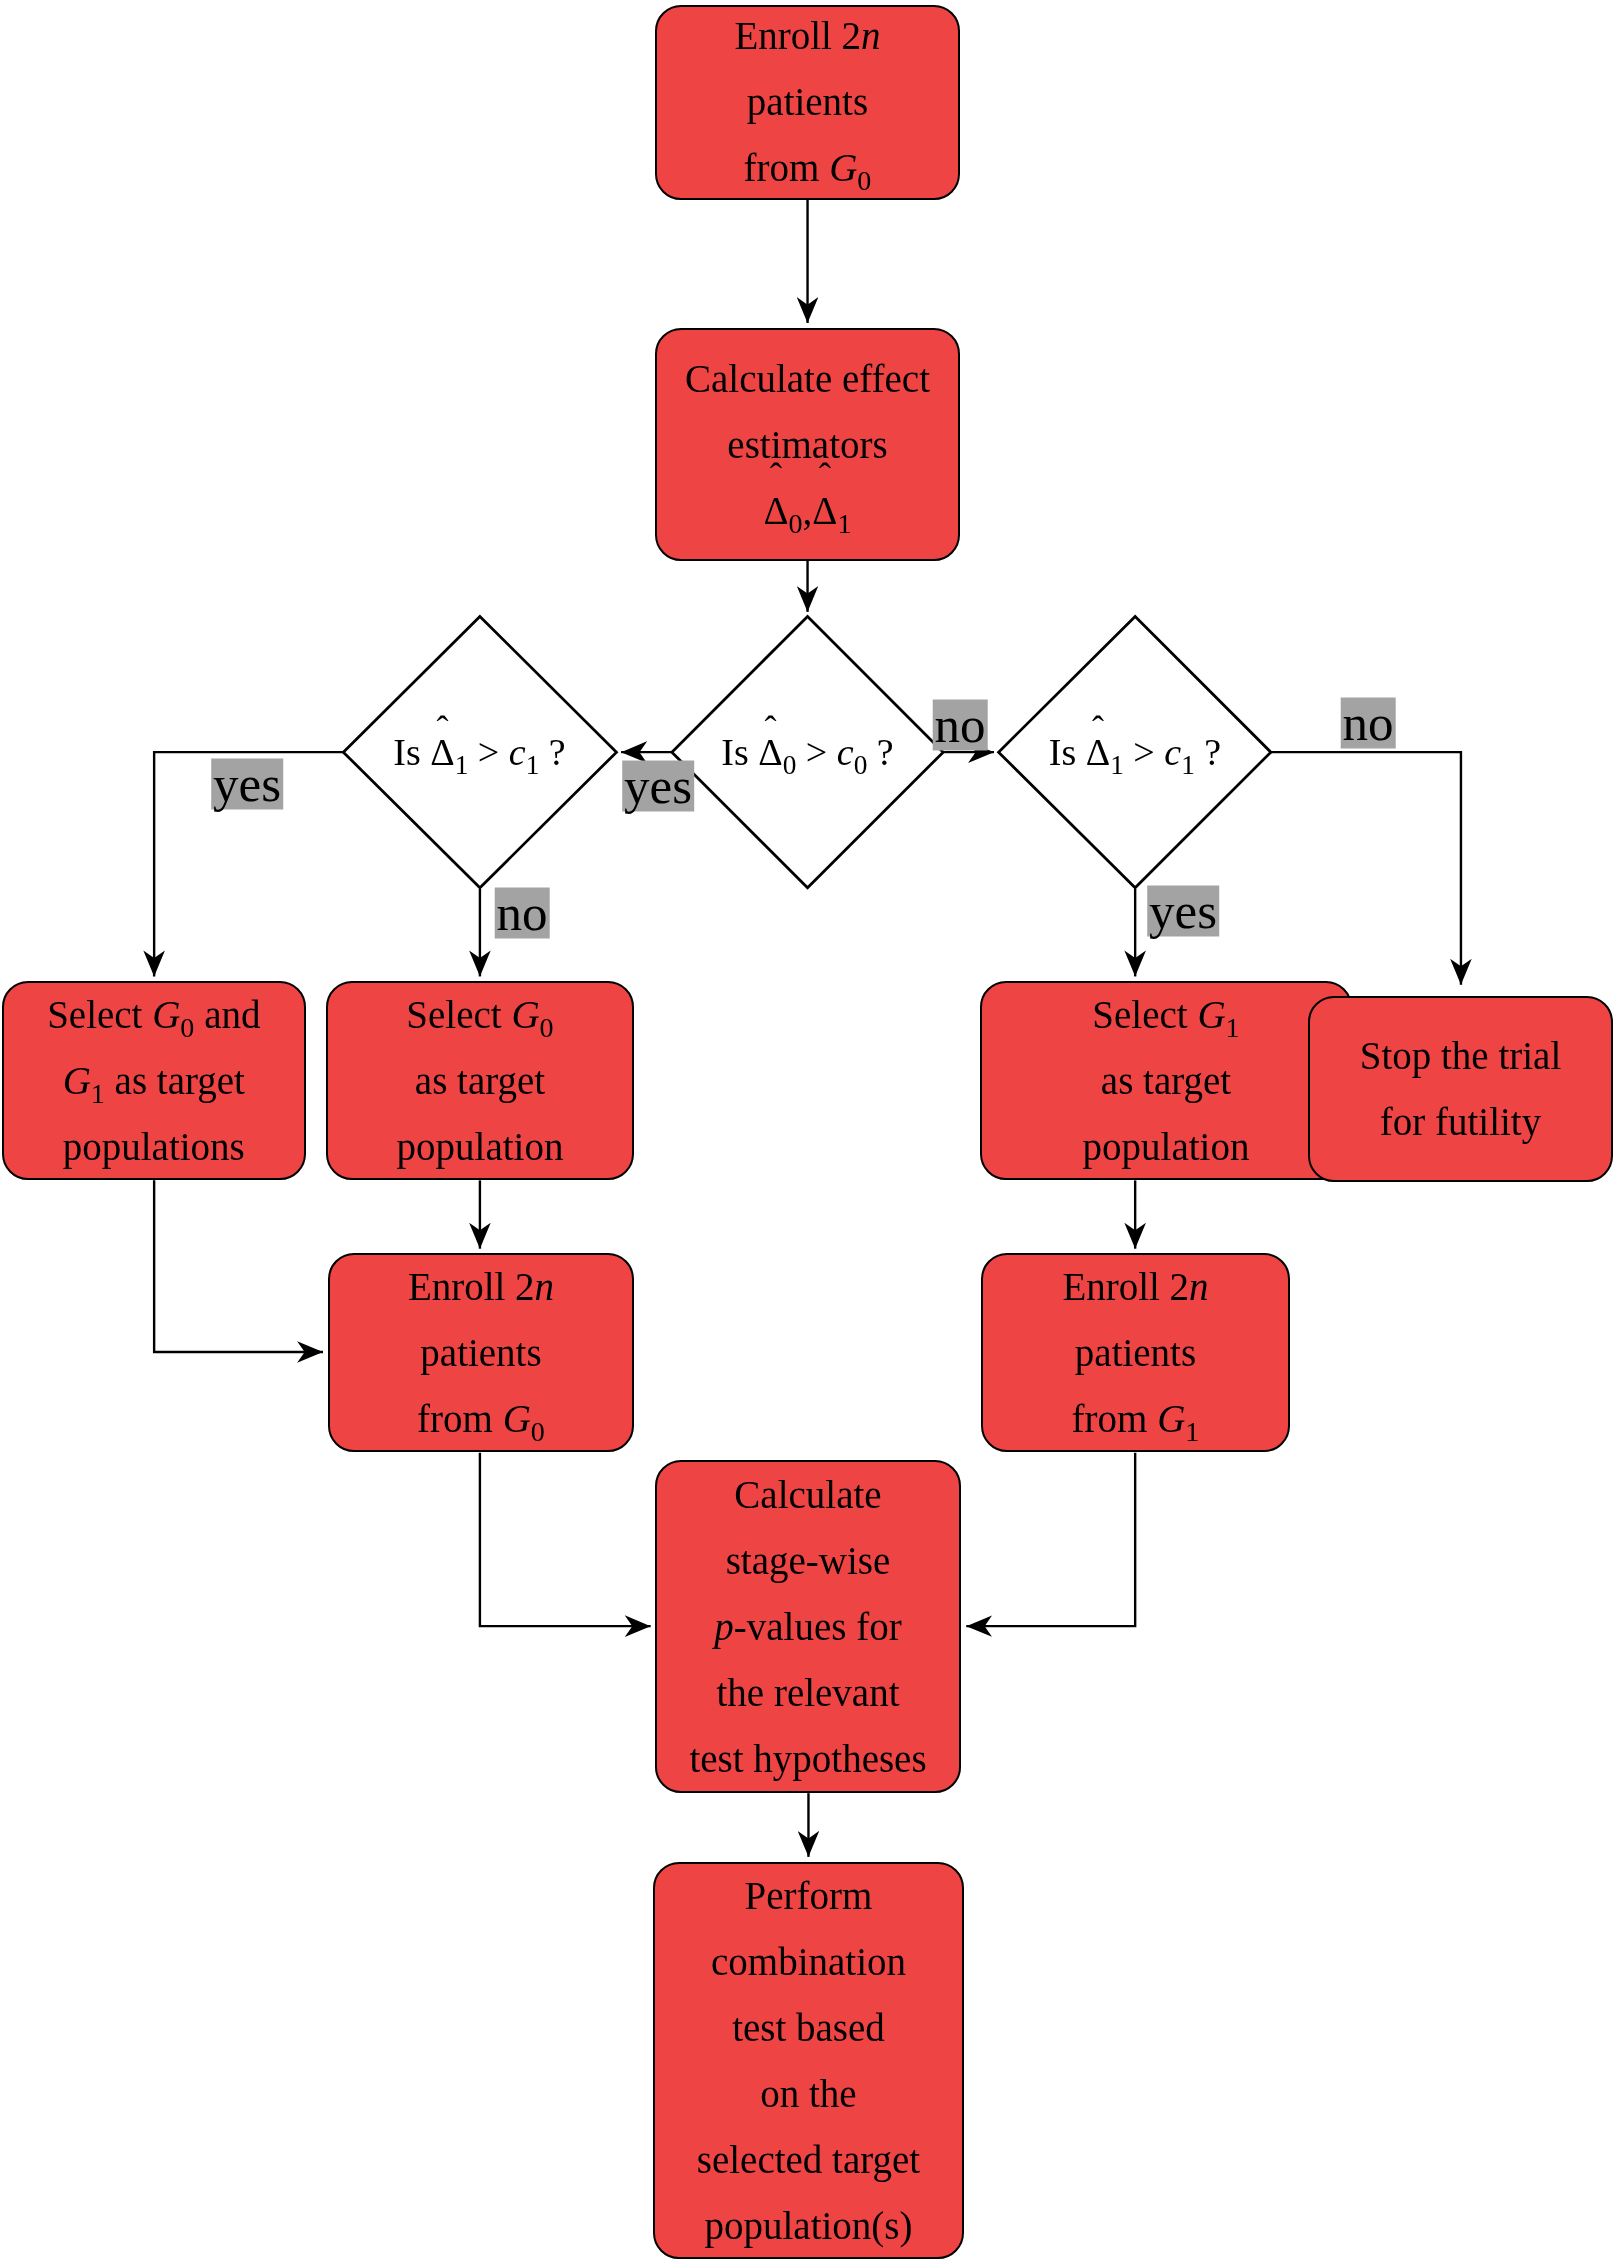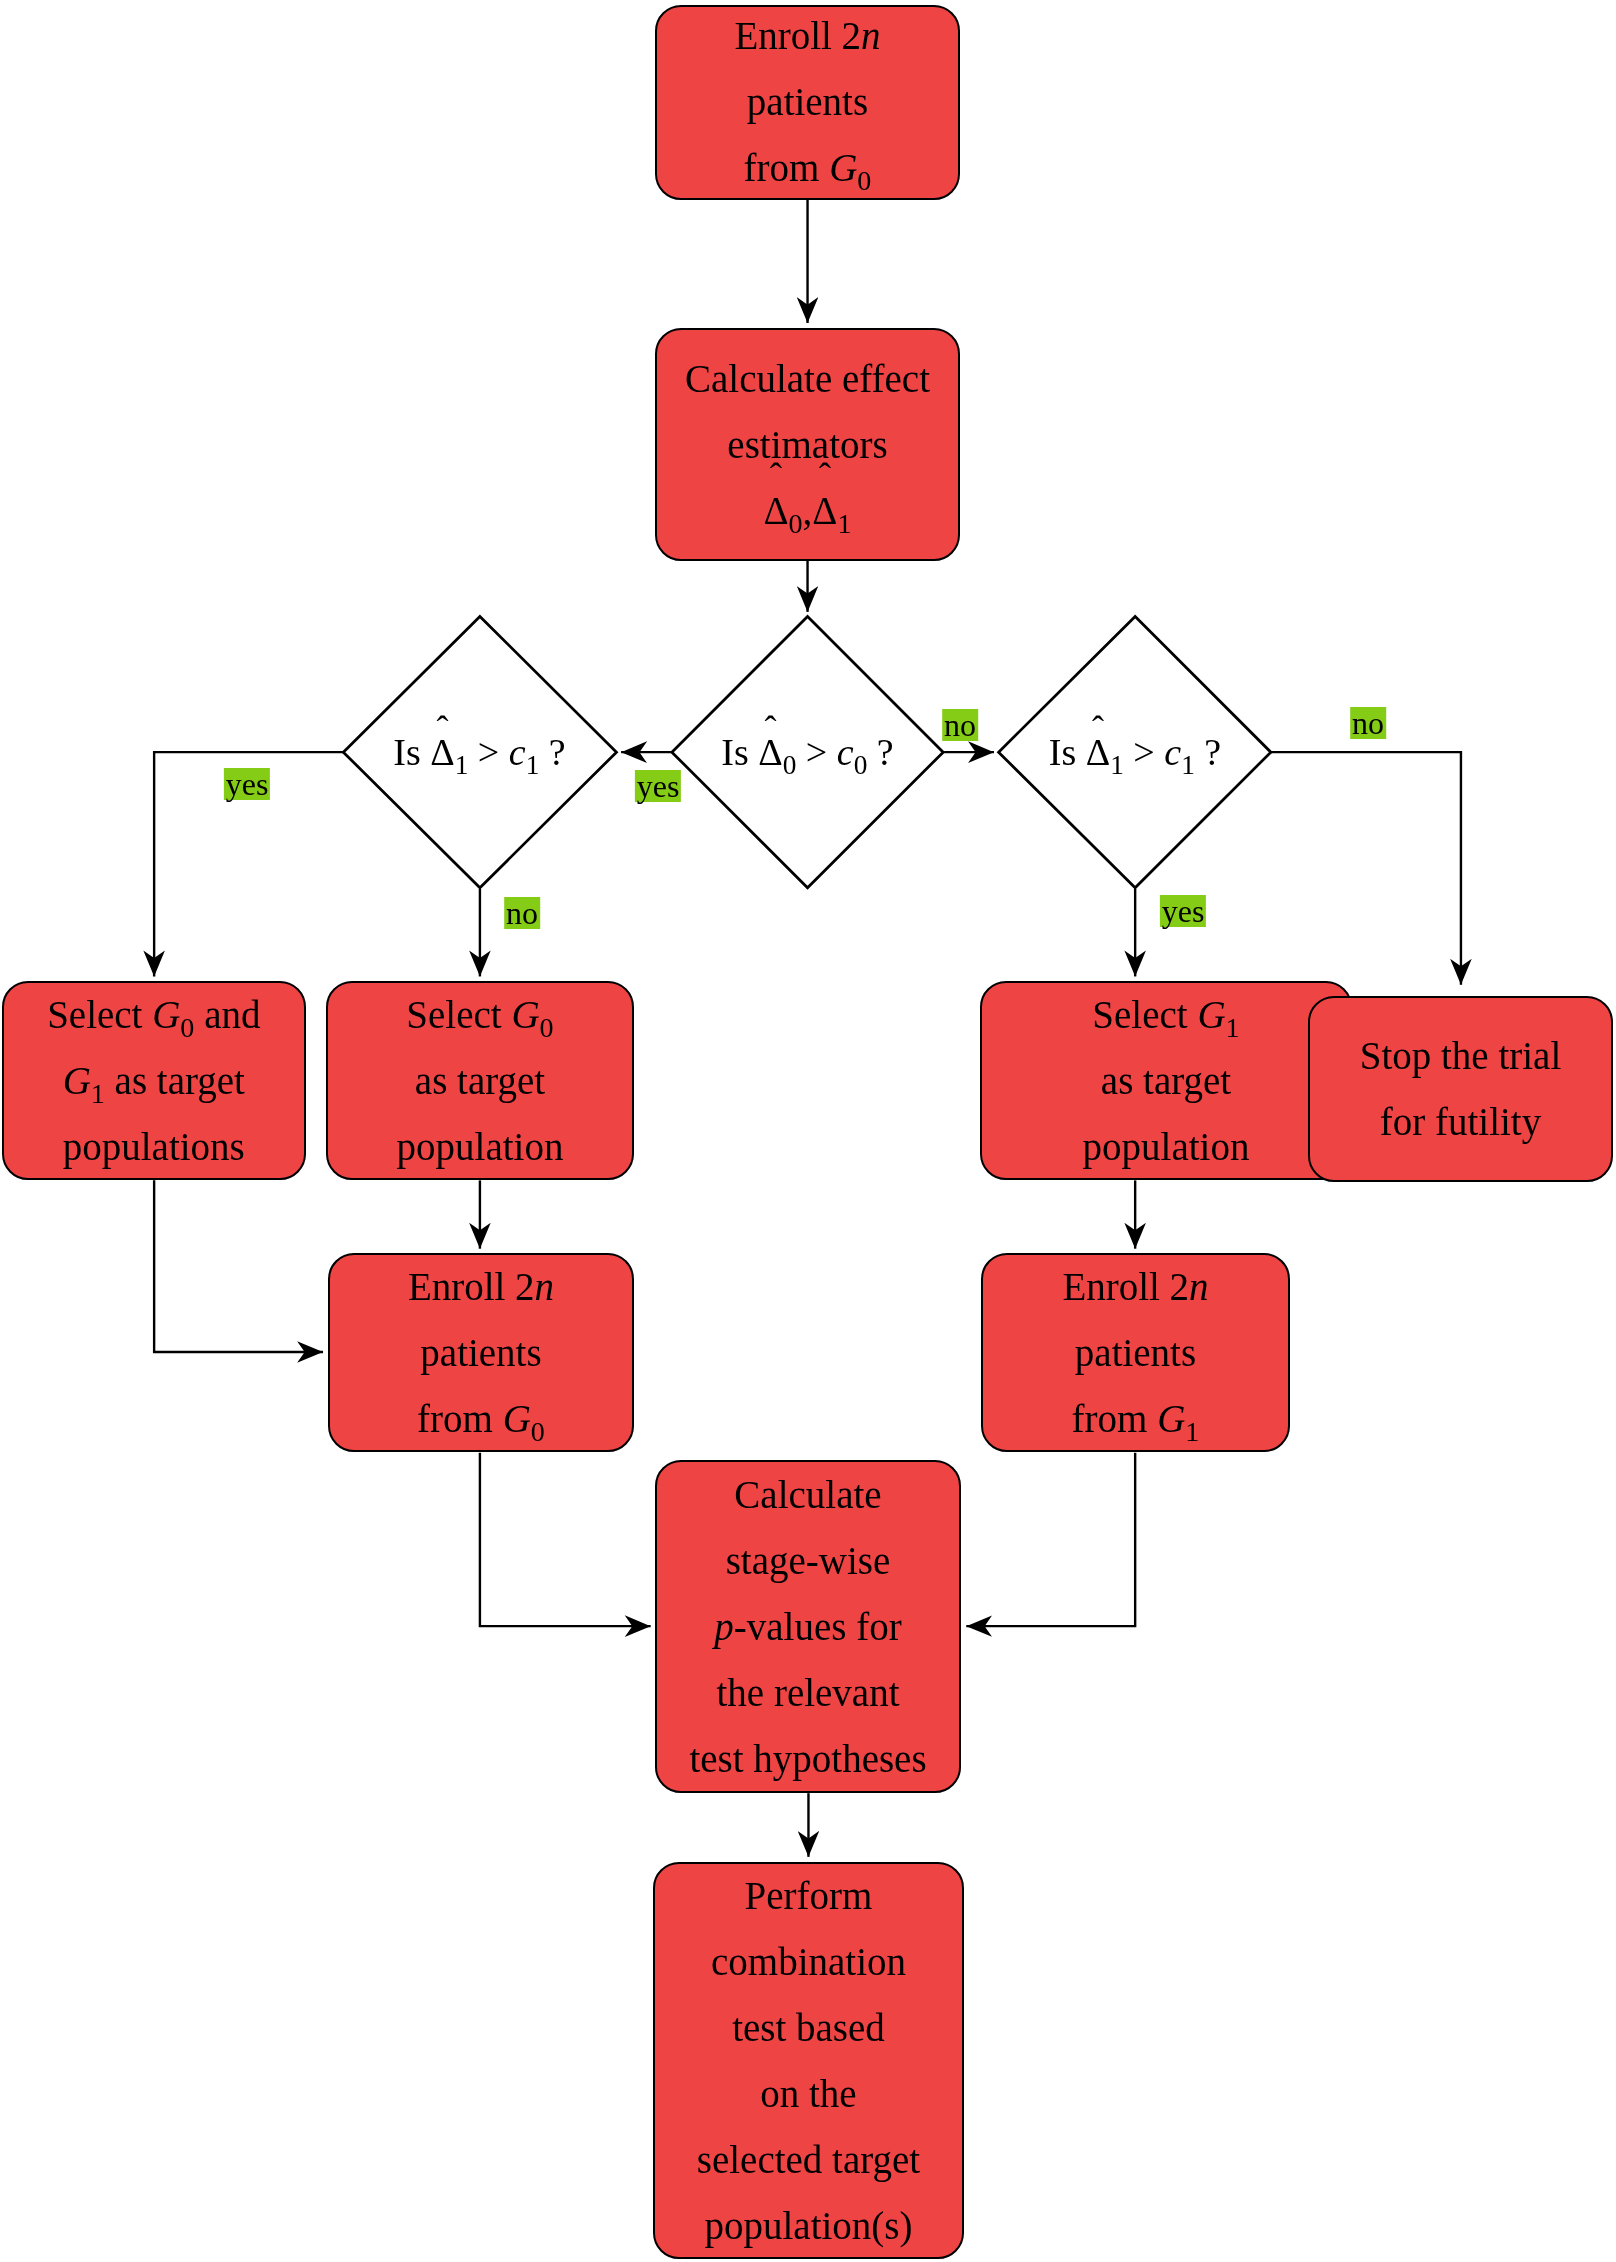--- a/index.html
+++ b/index.html
@@ -24,22 +24,22 @@
   .diamond-label{
     position:absolute;
     display:flex;align-items:center;justify-content:center;
     text-align:center;
     font-size:38px;line-height:1.2;
     pointer-events:none;
   }
   .edge-label{
     position:absolute;
     transform:translate(-50%,-50%);
-    font-size:32px;line-height:1;
-    background:#84cc16;
+    font-size:51px;line-height:1;
+    background:#a3a3a3;
     padding:0 1.8px;
   }
   i{font-style:italic;}
   sub{font-size:0.72em;line-height:0;}
   .hat{position:relative;display:inline-block;}
   .hat::after{
     content:"ˆ";
     position:absolute;left:50%;top:-0.52em;
     transform:translateX(-50%);
     font-size:0.95em;line-height:1;

